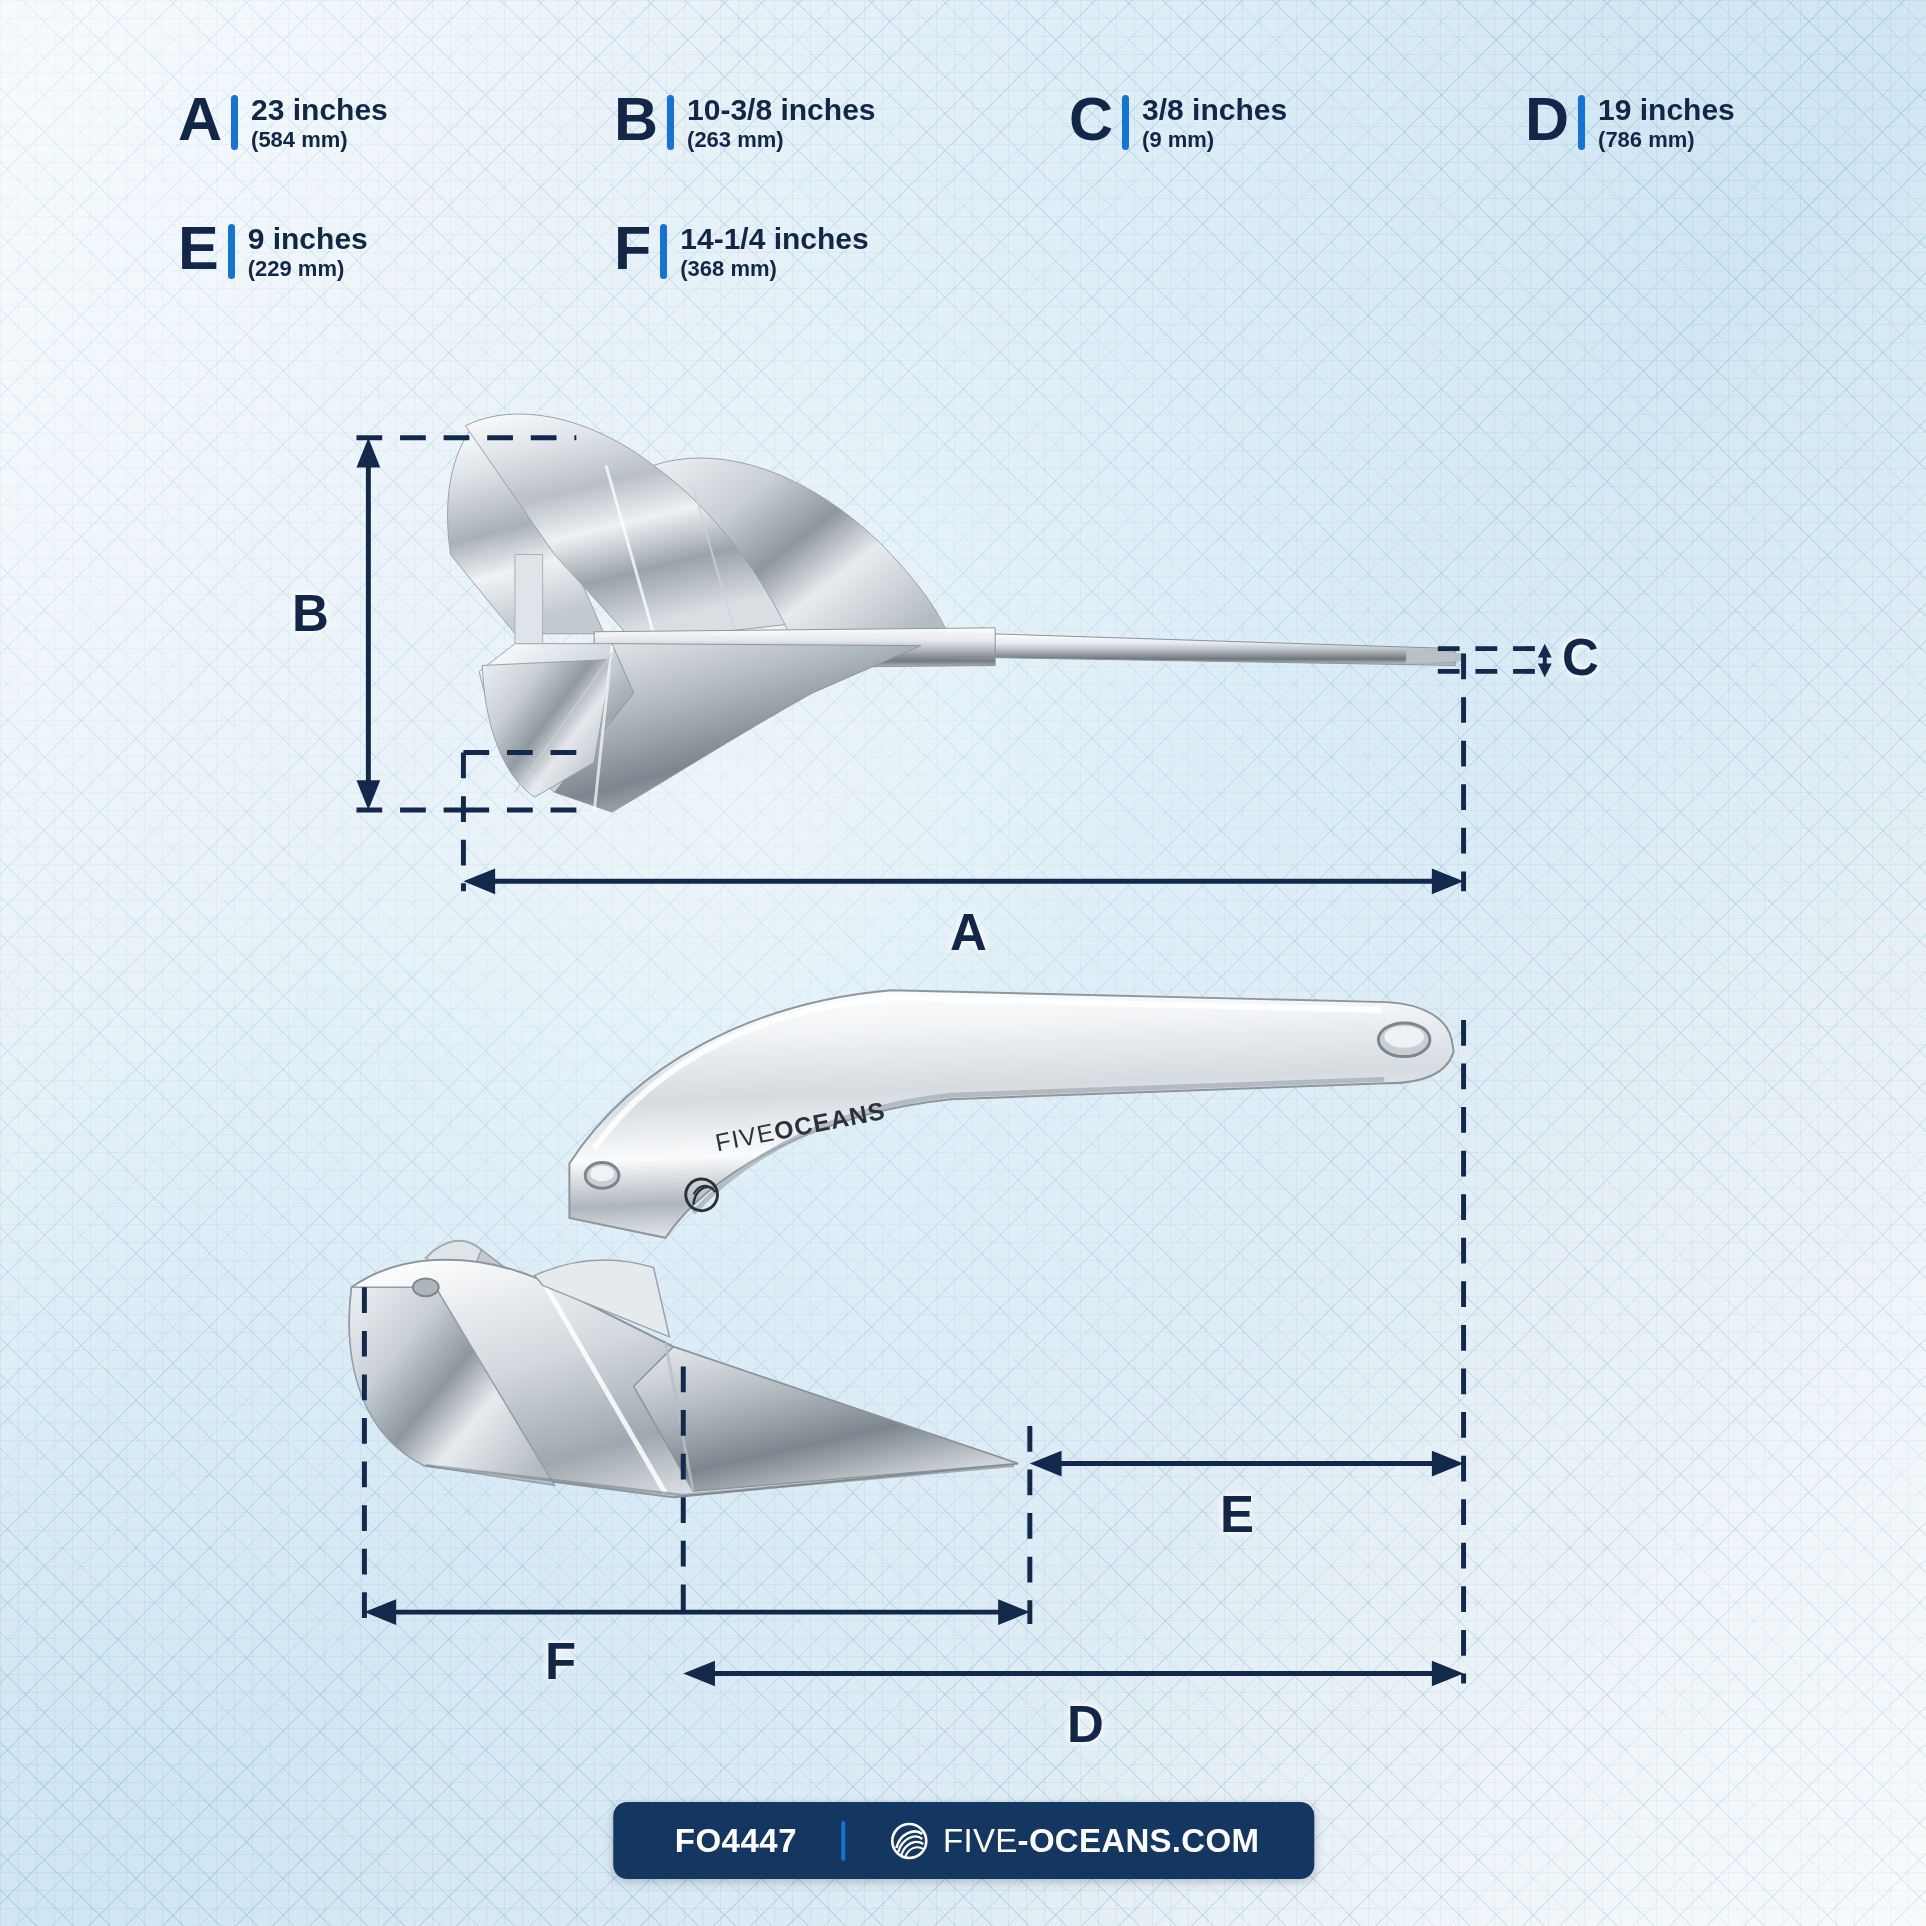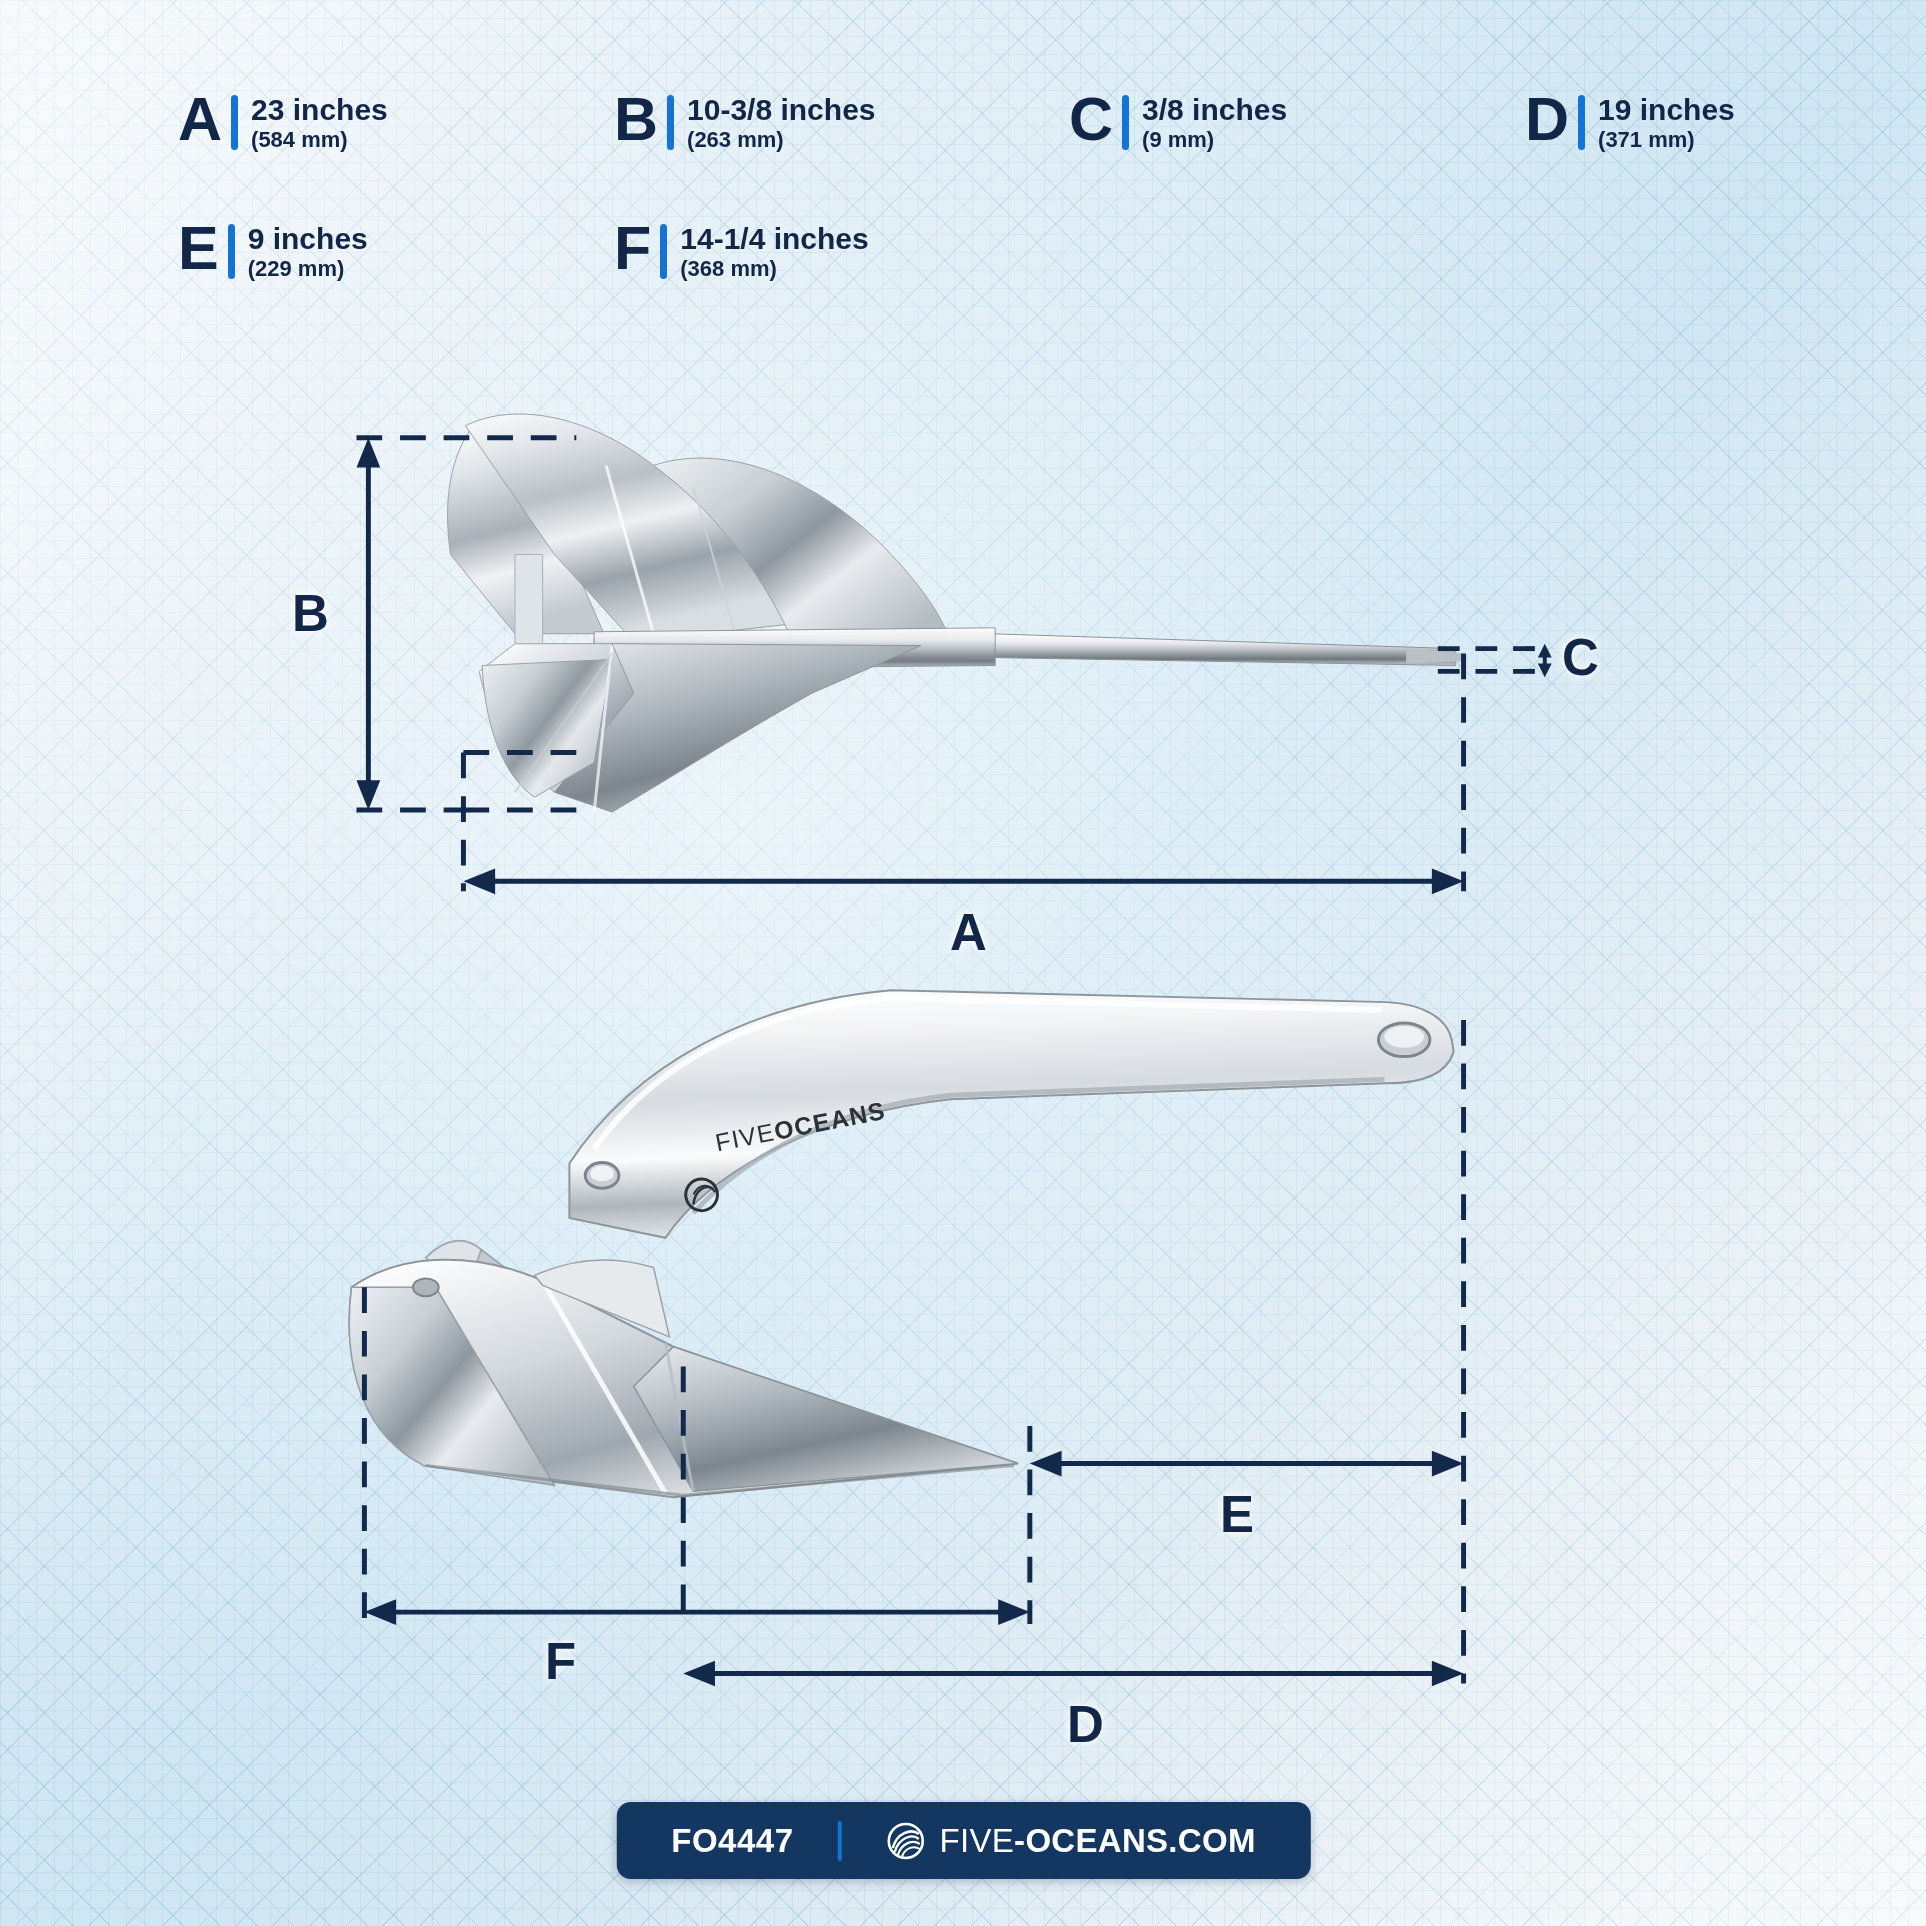--- a/index.html
+++ b/index.html
@@ -55,20 +55,21 @@
   svg.overlay{position:absolute;left:0;top:0;width:1927px;height:1927px;pointer-events:none;}
 
   
   #footer{
     position:absolute;left:50%;transform:translateX(-50%);
     bottom:48px;
     background:#143761;border-radius:14px;
     height:77px;min-width:693px;
     display:flex;align-items:center;justify-content:center;gap:0px;
     box-shadow:0 3px 10px rgba(20,40,70,.25);
+    padding-left:7px;
   }
   #footer .sku{color:#ffffff;font-size:33px;font-weight:bold;letter-spacing:0.5px;padding:0 44px 0 55px;}
   #footer .sep{width:4px;height:40px;background:#1473d6;border-radius:2px;}
   #footer .brandwrap{display:flex;align-items:center;gap:14px;padding:0 55px 0 44px;}
   #footer .brandtxt{color:#fff;font-size:33px;letter-spacing:0.3px;}
   #footer .brandtxt b{font-weight:bold;text-align:right;}
   #footer .brandtxt span.thin{font-weight:normal;}
 </style>
 </head>
 <body>
@@ -106,21 +107,21 @@
         <div class="leg-in">3/8 inches</div>
         <div class="leg-mm">(9 mm)</div>
       </div>
     </div>
 
     <div class="leg" style="left:1525px;top:91px;">
       <div class="leg-letter">D</div>
       <div class="leg-bar"></div>
       <div class="leg-txt">
         <div class="leg-in">19 inches</div>
-        <div class="leg-mm">(371 mm)</div>
+        <div class="leg-mm">(786 mm)</div>
       </div>
     </div>
 
     <div class="leg" style="left:178px;top:220px;">
       <div class="leg-letter">E</div>
       <div class="leg-bar"></div>
       <div class="leg-txt">
         <div class="leg-in">9 inches</div>
         <div class="leg-mm">(229 mm)</div>
       </div>

